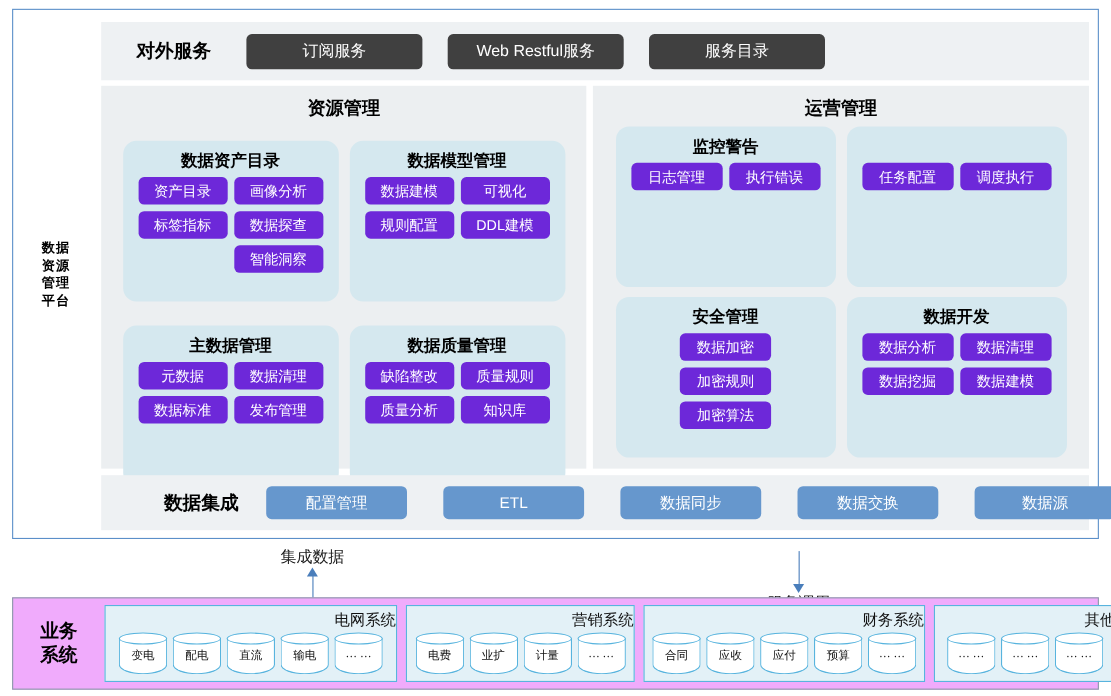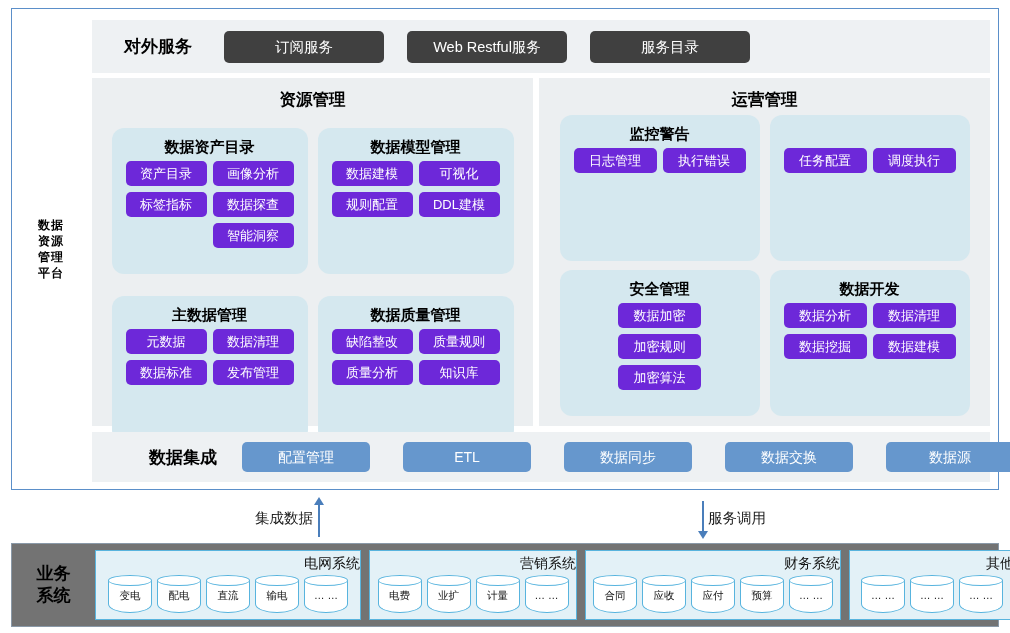--- a/index.html
+++ b/index.html
@@ -144,21 +144,21 @@
     border-radius: 5px;
     height: 30px; line-height: 30px;
     text-align: center;
     font-size: 14px;
     width: 128px;
     margin-right: 33px;
   }
   .int-btn:last-child { margin-right: 0; }
 
   
-  .conn { position: absolute; display: flex; align-items: center; }
+  .conn { position: absolute; display: flex; align-items: center; flex-direction: column; }
   .conn-label {
     font-size: 14.5px;
     color: #1a1a1a;
     white-space: nowrap;
   }
   .arrow-up, .arrow-down {
     position: relative;
     width: 11px; height: 42px;
     flex: none;
   }
@@ -184,21 +184,21 @@
   }
   #conn-integrate { left: 255px; top: 497px; }
   #conn-service   { left: 697px; top: 497px; }
 
   
   .biz-frame {
     position: absolute;
     left: 11px; top: 543px;
     width: 988px; height: 84px;
     border: 1px solid #8a99a8;
-    background: #737373;
+    background: #f0abfc;
     box-sizing: border-box;
     display: flex; align-items: center;
   }
   .biz-title {
     width: 83px;
     text-align: center;
     font-size: 17px; font-weight: bold;
     line-height: 1.3;
     color: #000;
     flex: none;
@@ -215,20 +215,21 @@
     text-align: right;
     font-size: 14px;
     color: #111;
     height: 22px; line-height: 21px;
   }
   .cyls { display: flex; gap: 5px; justify-content: center; padding: 0 5px; }
   .cyl {
     position: relative;
     width: 44px; height: 40px;
     flex: none;
+    font-family: Liberation Serif, serif;
   }
   .cyl .body {
     position: absolute;
     left: 0; top: 5px;
     width: 44px; height: 33px;
     border: 1px solid #58b4de;
     border-top: none;
     border-radius: 0 0 22px 22px / 0 0 9px 9px;
     background: #ffffff;
     box-sizing: border-box;

